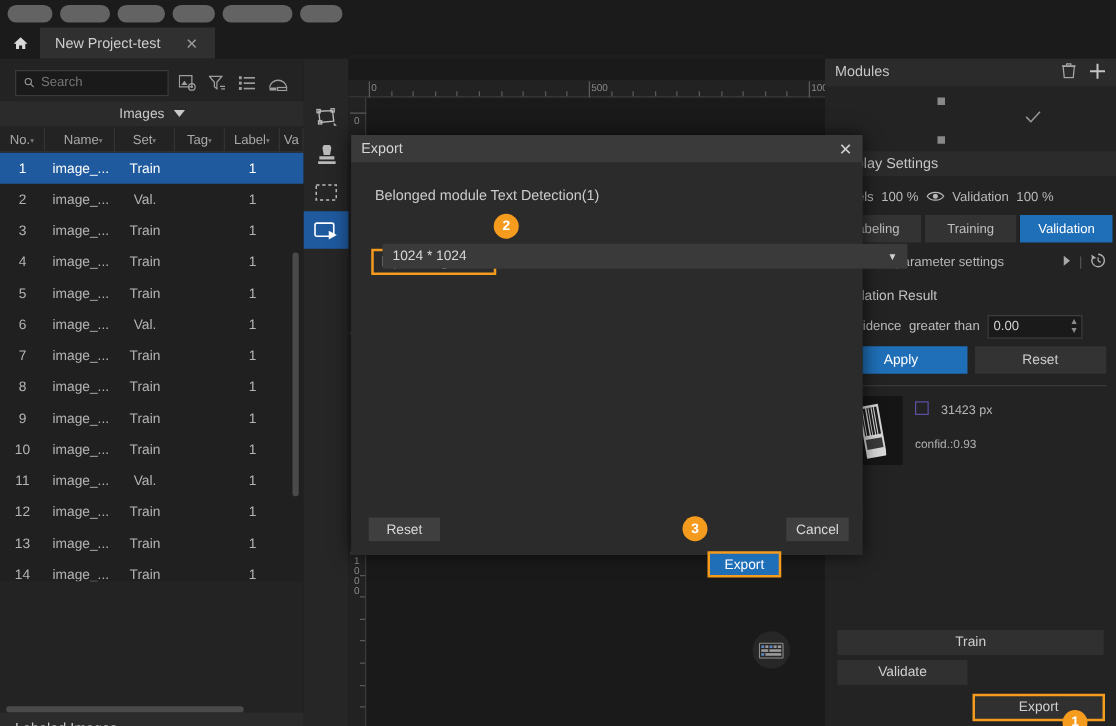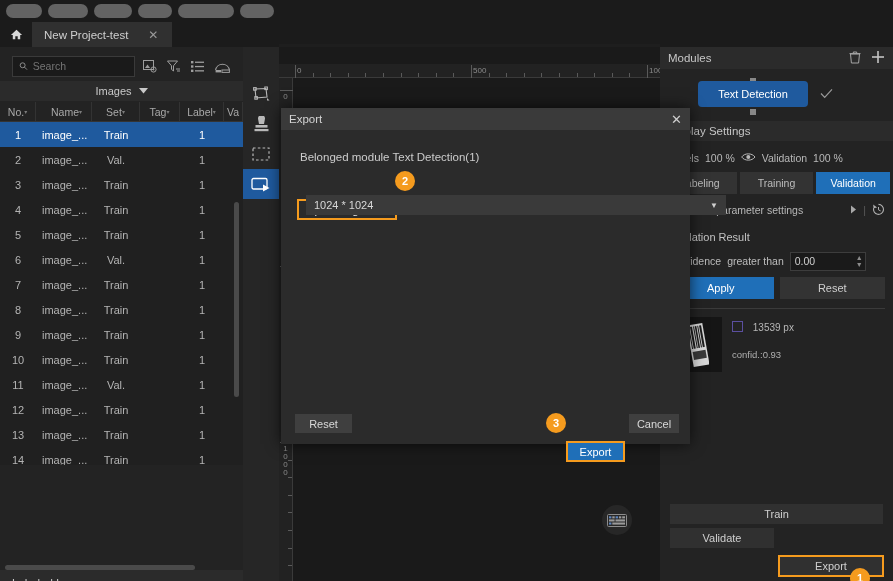--- a/index.html
+++ b/index.html
@@ -508,23 +508,20 @@
           <svg width="14" height="14" viewBox="0 0 14 14">
               <line x1="7" y1="1" x2="7" y2="13" stroke="#c4c4c4" stroke-width="1.6"></line>
               <line x1="1" y1="7" x2="13" y2="7" stroke="#c4c4c4" stroke-width="1.6"></line>
             </svg>
         </span>
       </span>
     </div>
 
     <div class="modulebox">
       <div class="nodehandle" style="left:90px;top:9px;"></div>
-      <div class="modnode">
-        <span>Text Detection</span>
-      </div>
       <div class="nodehandle" style="left:90px;top:40px;"></div>
       <div class="modcheck">
         <svg width="13" height="11" viewBox="0 0 13 11">
             <path d="M1 5.5 L4.7 9.4 L12 1.4" fill="none" stroke="#9a9a9a" stroke-width="1.2"></path>
           </svg>
       </div>
     </div>
 
     <div class="dspheader">
       <span>Display Settings</span>
@@ -614,21 +611,21 @@
               <rect x="13.5" y="4" width="1" height="22"></rect>
                 <rect x="15.4" y="4" width="2" height="22"></rect>
             </g>
             <rect x="4.5" y="29" width="13" height="8" fill="#3a3a3a"></rect>
           </g>
         </svg>
       </div>
       <div class="resmeta">
         <div>
           <span class="chk"></span>
-          <span>13539 px</span>
+          <span>31423 px</span>
         </div>
         <div class="confid">confid.:0.93</div>
       </div>
     </div>
 
     <div class="bottombtns">
       <div class="bb">
         <span>Train</span>
       </div>
       <div class="bbrow">

